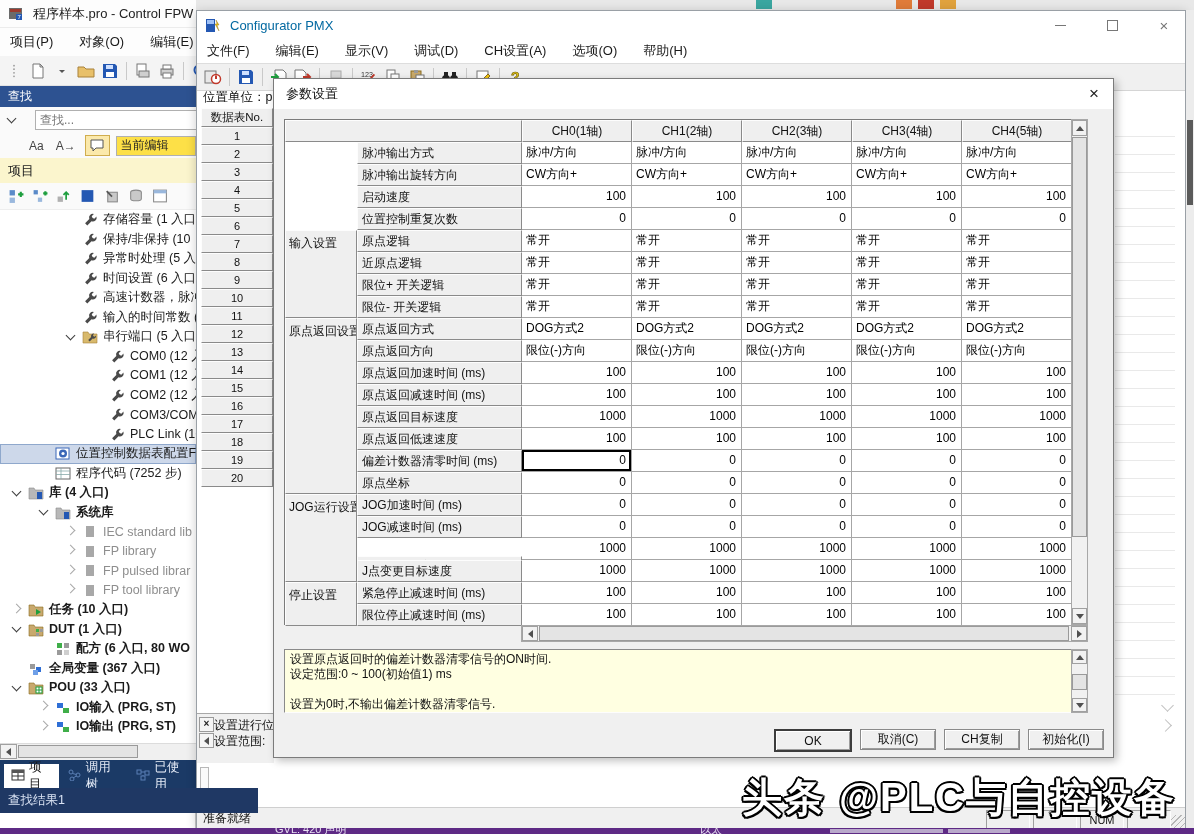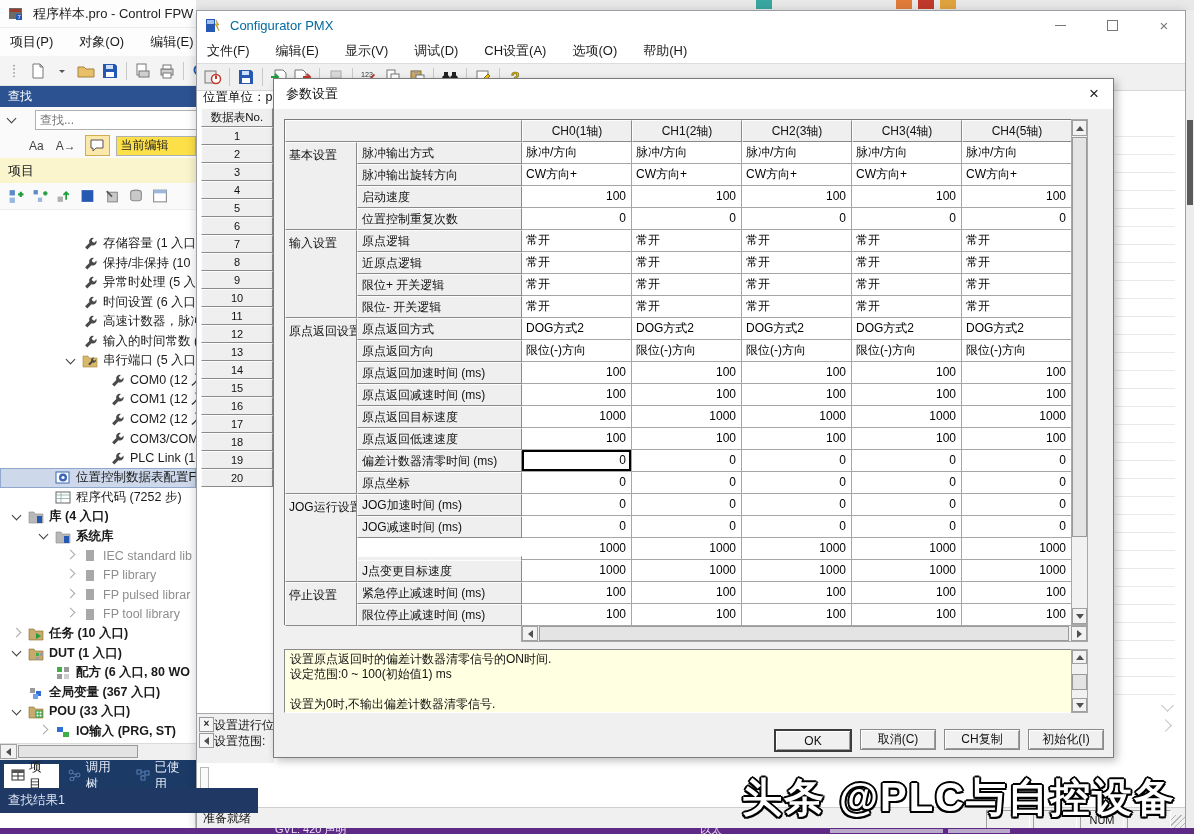--- a/index.html
+++ b/index.html
@@ -263,21 +263,21 @@
         </svg>
       </span>
       <span class="tbi">
         <svg viewBox="0 0 16 15">
           <rect x="2" y="2" width="12" height="11" fill="#fff" stroke="#8a8a8a"></rect>
           <rect x="2" y="2" width="12" height="3" fill="#9ab8dd"></rect>
         </svg>
       </span>
     </div>
   <div class="abs tree" id="tree">
-      <div class="trow" style="padding-left: 59px; margin-top: 24px;">
+      <div class="trow" style="padding-left: 59px;">
         <span class="chev"></span>
         <span class="ti"><svg viewBox="0 0 16 15">
             <path d="M14.5 4.6a3.8 3.8 0 0 1-5 4.6l-4.2 4.2-2.2-2.2 4.2-4.2a3.8 3.8 0 0 1 4.6-5L9.7 4.2l.9 1.7 1.7.9z" fill="#4a4a4a"></path>
           </svg></span>
         <span class="tlabel">存储容量 (1 入口</span>
       </div>
       <div class="trow" style="padding-left: 59px;">
         <span class="chev"></span>
         <span class="ti"><svg viewBox="0 0 16 15">
             <path d="M14.5 4.6a3.8 3.8 0 0 1-5 4.6l-4.2 4.2-2.2-2.2 4.2-4.2a3.8 3.8 0 0 1 4.6-5L9.7 4.2l.9 1.7 1.7.9z" fill="#4a4a4a"></path>
@@ -706,21 +706,20 @@
       <span class="dlg-title">参数设置</span>
     </div>
     <span class="dlg-x">×</span>
     <div class="abs ptable" id="ptable">
         <div class="pc rc hc" style="left: 0px; top: 0px; width: 237px; height: 22px;"></div>
         <div class="pc rc hc" style="left: 237px; top: 0px; width: 110px; height: 22px;">CH0(1轴)</div>
         <div class="pc rc hc" style="left: 347px; top: 0px; width: 110px; height: 22px;">CH1(2轴)</div>
         <div class="pc rc hc" style="left: 457px; top: 0px; width: 110px; height: 22px;">CH2(3轴)</div>
         <div class="pc rc hc" style="left: 567px; top: 0px; width: 110px; height: 22px;">CH3(4轴)</div>
         <div class="pc rc hc" style="left: 677px; top: 0px; width: 110px; height: 22px;">CH4(5轴)</div>
-        <div class="pc rc gc" style="left: 0px; top: 22px; width: 72px; height: 88px;">基本设置</div>
         <div class="pc rc plc" style="left: 72px; top: 22px; width: 165px; height: 22px;">脉冲输出方式</div>
         <div class="vc txt" style="left: 237px; top: 22px; width: 110px; height: 22px;">脉冲/方向</div>
         <div class="vc txt" style="left: 347px; top: 22px; width: 110px; height: 22px;">脉冲/方向</div>
         <div class="vc txt" style="left: 457px; top: 22px; width: 110px; height: 22px;">脉冲/方向</div>
         <div class="vc txt" style="left: 567px; top: 22px; width: 110px; height: 22px;">脉冲/方向</div>
         <div class="vc txt" style="left: 677px; top: 22px; width: 110px; height: 22px;">脉冲/方向</div>
         <div class="pc rc plc" style="left: 72px; top: 44px; width: 165px; height: 22px;">脉冲输出旋转方向</div>
         <div class="vc txt" style="left: 237px; top: 44px; width: 110px; height: 22px;">CW方向+</div>
         <div class="vc txt" style="left: 347px; top: 44px; width: 110px; height: 22px;">CW方向+</div>
         <div class="vc txt" style="left: 457px; top: 44px; width: 110px; height: 22px;">CW方向+</div>

